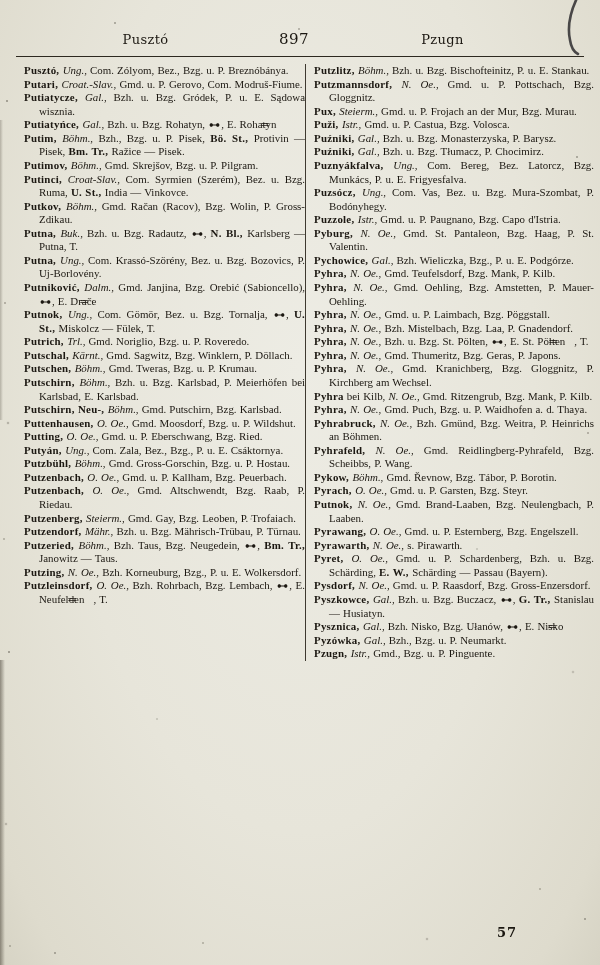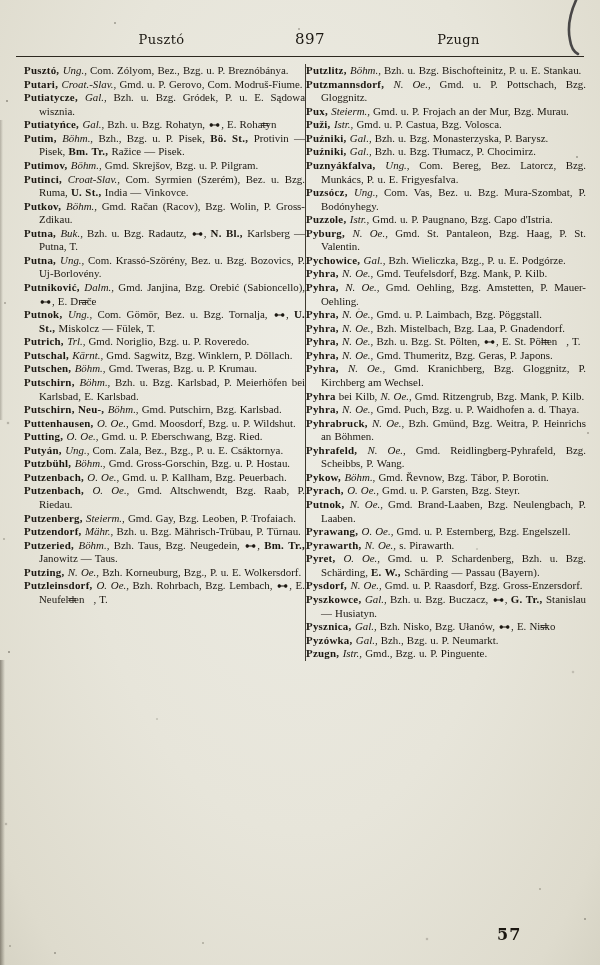--- a/index.html
+++ b/index.html
@@ -6,59 +6,60 @@
   .page{
     position:relative;
     width:600px;height:965px;
     overflow:hidden;
     background:radial-gradient(ellipse at 50% 38%, #edece4 0%, #e7e5da 55%, #dedbcd 90%, #d6d3c4 100%);
     font-family:"DejaVu Serif", serif;
     color:#1b1711;
   }
   
   .header{
-    position:absolute;top:30px;left:28px;width:564px;
+    position:absolute;top:30px;left:12px;width:564px;
     display:grid;grid-template-columns:1fr auto 1fr;align-items:baseline;
     font-size:13px;letter-spacing:.4px;
   }
   .header span{text-align:center;}
   .header .hw-left{justify-self:center;}
   .header .h-num{font-size:15px;}
   .header-rule{
     position:absolute;top:56px;left:16px;width:568px;height:0;
     border-top:1.6px solid #2d2920;
   }
   
   .columns{
     position:absolute;top:64px;left:24px;width:570px;
     display:flex;
     font-family:Liberation Serif, serif;
   }
   .col{width:281px;}
   .col.col-right{
     width:280px;
     border-left:1.2px solid #3e3930;
+    padding-left:8px;
   }
   .entry{
     margin:0;
     font-size:10.9px;
     line-height:13.57px;
     text-align:justify;
     padding-left:15px;
     text-indent:-15px;
     word-spacing:.4px;
   }
   .seg-b{font-weight:700;letter-spacing:.25px;}
   .seg-i{font-style:italic;}
   .seg-eq{font-weight:700;display:inline-block;transform:scaleX(1.5);margin:0 3px;}
   .posthorn svg{vertical-align:-1px;}
   
   .footer{
     position:absolute;top:925px;left:497px;
-    font-size:16px;font-weight:700;letter-spacing:1px;
+    font-size:13px;font-weight:700;letter-spacing:1px;
   }
   
   .pen-mark{position:absolute;top:-4px;right:8px;pointer-events:none;}
   .edge-streak{
     position:absolute;left:0;top:660px;width:5px;height:305px;
     background:linear-gradient(to right, rgba(58,52,40,.5), rgba(58,52,40,0));
   }
   .edge-streak2{
     position:absolute;left:0;top:120px;width:3px;height:300px;
     background:linear-gradient(to right, rgba(58,52,40,.28), rgba(58,52,40,0));

